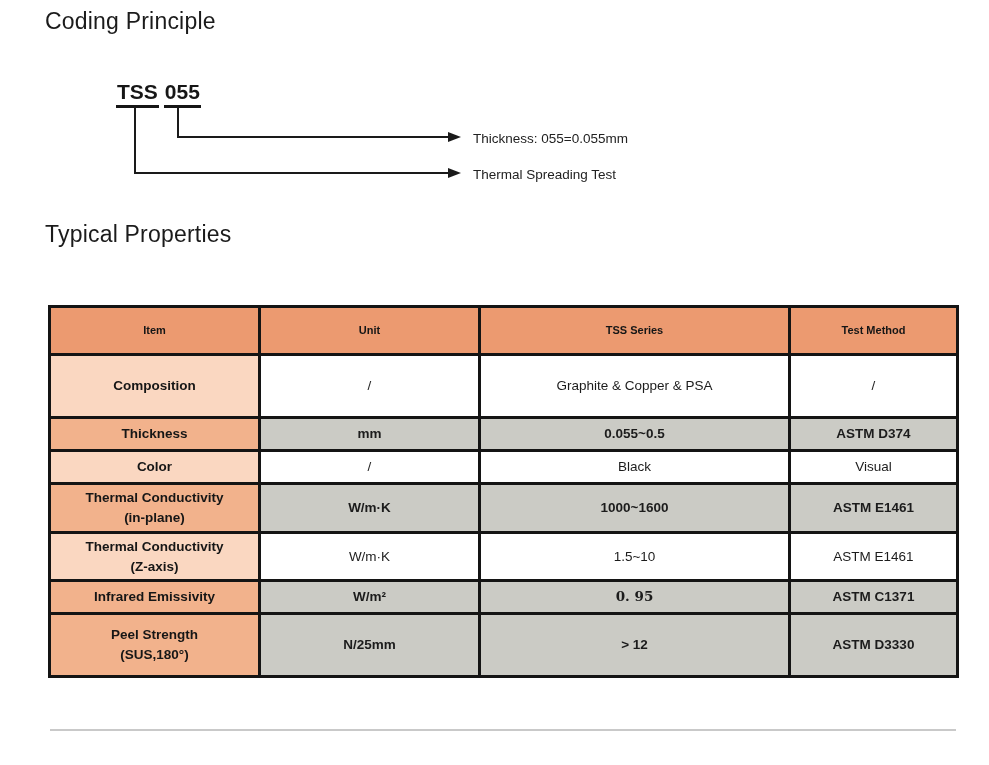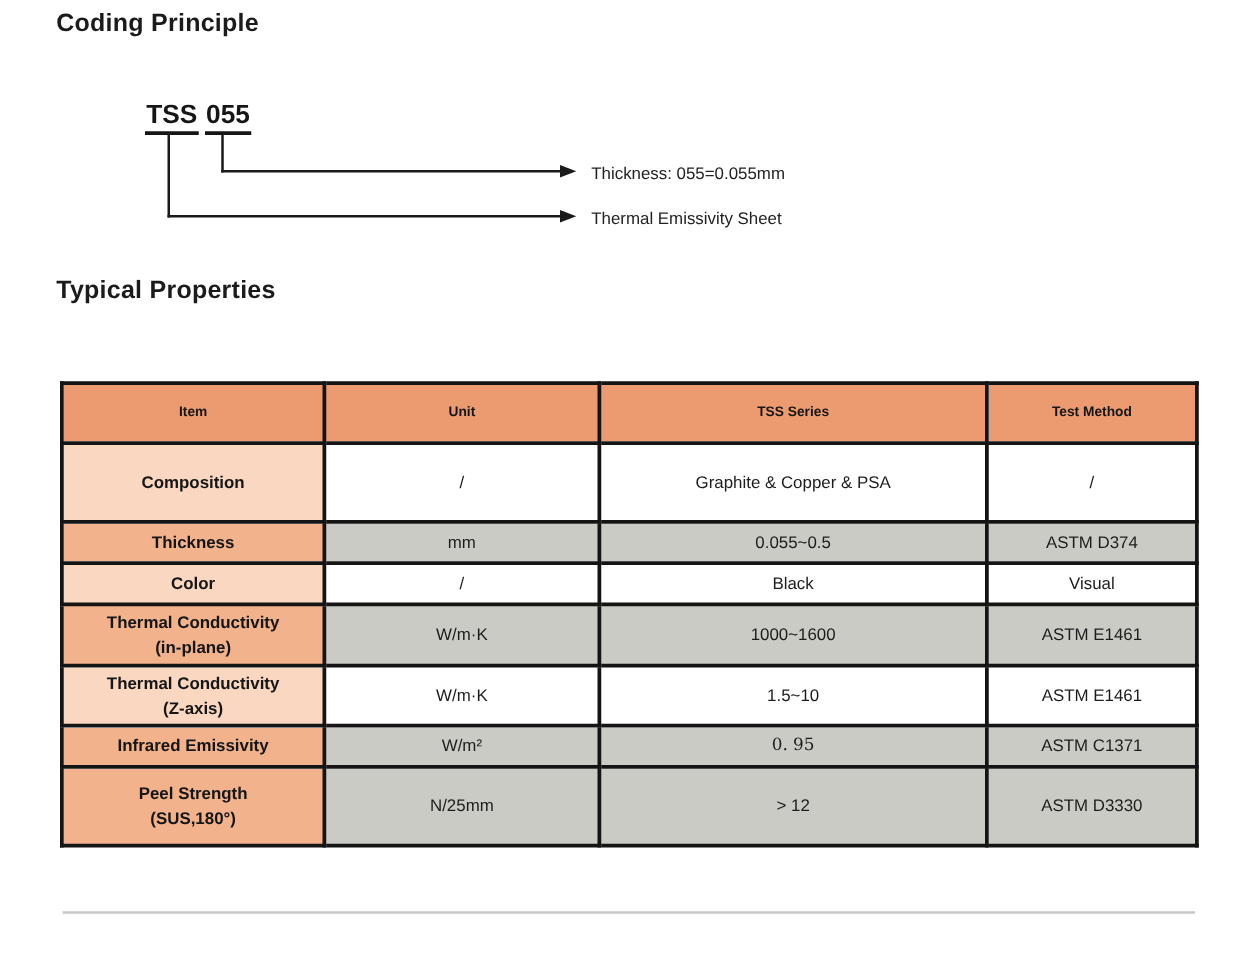--- a/index.html
+++ b/index.html
@@ -16,21 +16,21 @@
   .page{
     position:relative;
     width:989px; height:765px;
     background:#ffffff;
     font-family:"Liberation Sans", sans-serif;
     color:var(--ink);
     overflow:hidden;
   }
   .section-title{
     position:absolute; left:45px;
-    font-size:20px; font-weight:bold; letter-spacing:0.2px;
+    font-size:23px; font-weight:normal; letter-spacing:0.2px;
     color:#1b1b1b;
   }
   #title-coding{ top:8px; }
   #title-typical{ top:221px; }
 
   
   .code-text{
     position:absolute; left:116px; top:80px;
     font-size:21px; font-weight:bold; color:#161616;
     white-space:nowrap;
@@ -80,21 +80,21 @@
   .props-table th{
     background:var(--header);
     font-weight:bold; font-size:11px; color:#161616;
   }
   .props-table td.item{
     background:var(--item);
     font-weight:bold; color:#161616;
   }
   .props-table tr.alt td.item{ background:var(--item-alt); }
   .props-table td.val{ background:var(--row); color:#1c1c1c; }
-  .props-table tr.alt td.val{ background:var(--row-alt); }
+  .props-table tr.alt td.val{ background:var(--row-alt);font-weight:bold; }
   .serif{ font-family:"DejaVu Serif", serif; font-size:14.5px; }
   tr.h48{height:48px;} tr.h47{height:63px;} tr.h49{height:49px;}
   tr.h33{height:33px;}
   .table-shadow{
     position:absolute; left:50px; top:729px; width:906px; height:2px;
     background:#c9c9c9;
   }
 </style>
 </head>
 <body>
@@ -108,21 +108,21 @@
   </div>
 
   <div class="dline" id="vline-tss"></div>
   <div class="dline" id="vline-055"></div>
   <div class="dline" id="hline-055"></div>
   <div class="dline" id="hline-tss"></div>
   <div class="arrowhead" id="arrow-055"></div>
   <div class="arrowhead" id="arrow-tss"></div>
 
   <div class="callout-label" id="callout-thickness">Thickness: 055=0.055mm</div>
-  <div class="callout-label" id="callout-sheet">Thermal Emissivity Sheet</div>
+  <div class="callout-label" id="callout-sheet">Thermal Spreading Test</div>
 
   <div class="section-title" id="title-typical">Typical Properties</div>
 
   <table class="props-table">
     <colgroup>
       <col style="width:210px">
         <col style="width:220px">
         <col style="width:310px">
         <col style="width:168px">
     </colgroup>

